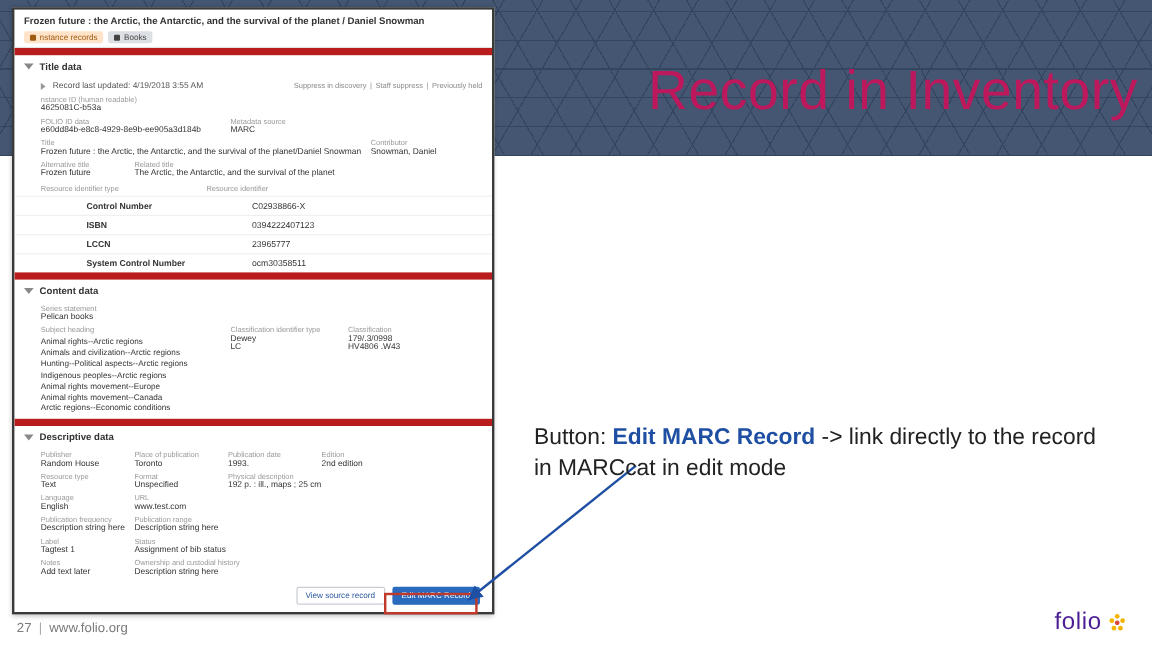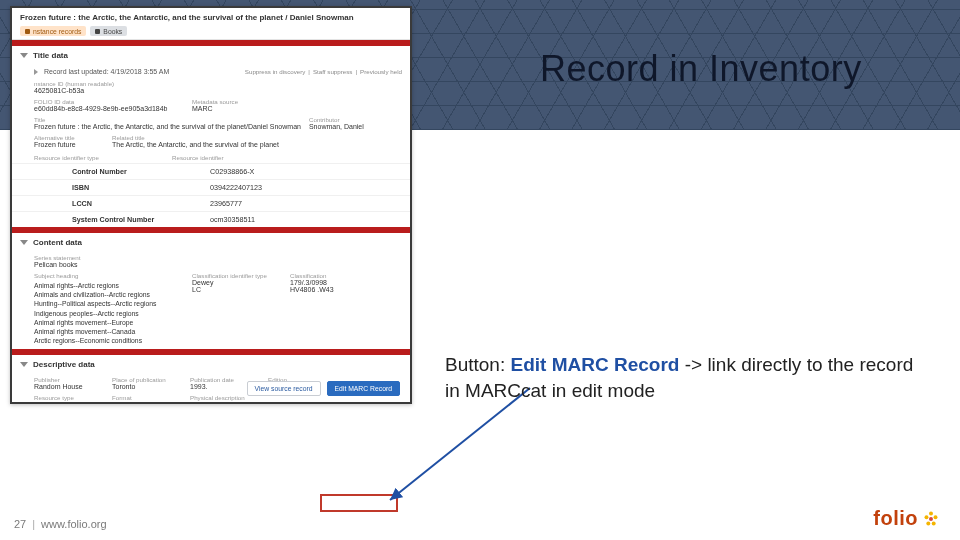--- a/index.html
+++ b/index.html
@@ -19,25 +19,25 @@
     background:
       radial-gradient(circle at 10px 10px, rgba(255,255,255,0) 0 100%),
       repeating-linear-gradient(60deg, #2a3d57 0 1px, transparent 1px 28px),
       repeating-linear-gradient(-60deg, #2a3d57 0 1px, transparent 1px 28px),
       repeating-linear-gradient(0deg, #2a3d57 0 1px, transparent 1px 24px),
       linear-gradient(#3a4d6b,#3a4d6b);
     opacity:0.95;
   }
   .title-text {
     position:absolute; left:540px; top:48px;
-    color:#0f172a; font-size:36px; font-weight:400; letter-spacing:0.5px;
+    color:#be185d; font-size:46px; font-weight:400; letter-spacing:0.5px;
   }
   .screenshot {
     position:absolute; left:10px; top:6px;
-    width:402px; height:398px;
+    width:402px; height:506px;
     background:#fff;
     border:2px solid #3a3a3a;
     box-shadow:0 1px 4px rgba(0,0,0,.25);
     font-size:7.2px; color:#555;
     overflow:hidden;
   }
   .ss-header {
     padding:5px 8px 3px 8px;
     border-bottom:1px solid #e3e3e3;
   }
@@ -74,21 +74,21 @@
     font-size:19px; color:#222; line-height:1.35;
   }
   .annotation .bluebold { color:#1f4fa3; font-weight:700; }
   .footer {
     position:absolute; left:0; bottom:6px; width:960px; height:20px;
     display:flex; align-items:center; font-size:11px; color:#7a7a7a;
     padding-left:14px;
   }
   .footer .sep { margin:0 6px; color:#aaa; }
   .logo { position:absolute; right:20px; bottom:10px; display:flex; align-items:center; gap:4px;}
-  .logo-text { font-size:20px; font-weight:700; color:#c2410c; letter-spacing:0.5px;}
+  .logo-text { font-size:20px; font-weight:400; color:#4c1d95; letter-spacing:0.5px;}
   .logo-mark { width:18px; height:18px; position:relative; }
   .logo-mark svg { width:18px; height:18px; }
   .list-v { padding:2px 8px 2px 22px; font-size:6.8px; color:#333; line-height:1.35;}
 </style>
 </head>
 <body>
 
 <div class="slide-bg"></div>
 <div class="hex-band"></div>
 <div class="title-text">Record in Inventory</div>

